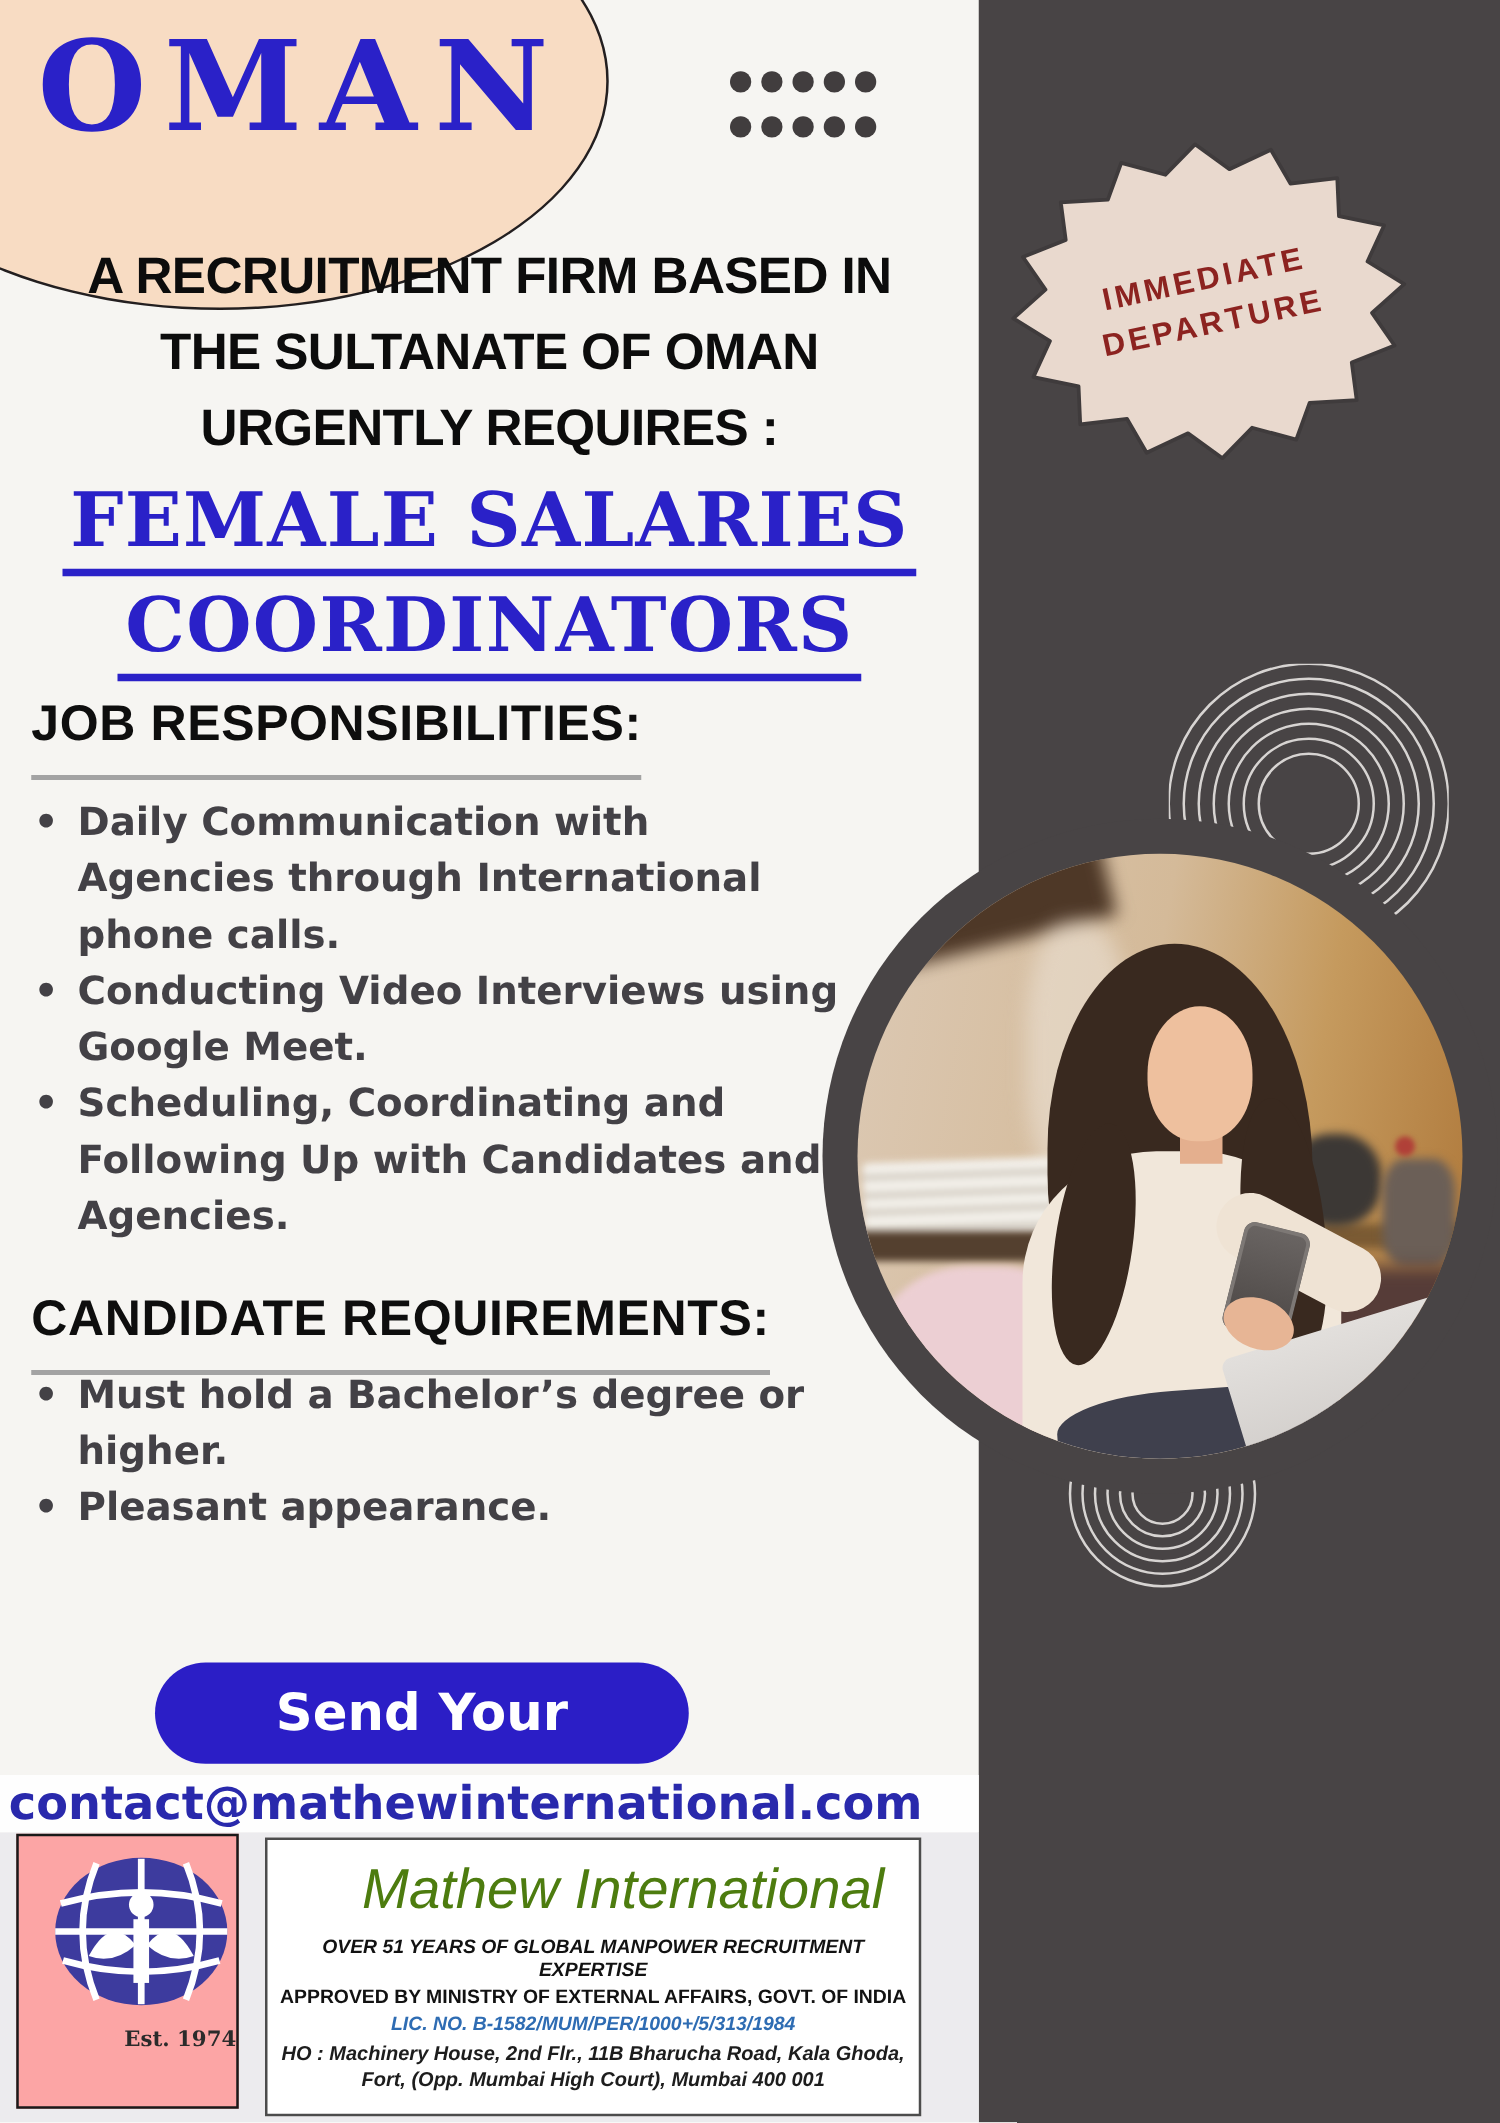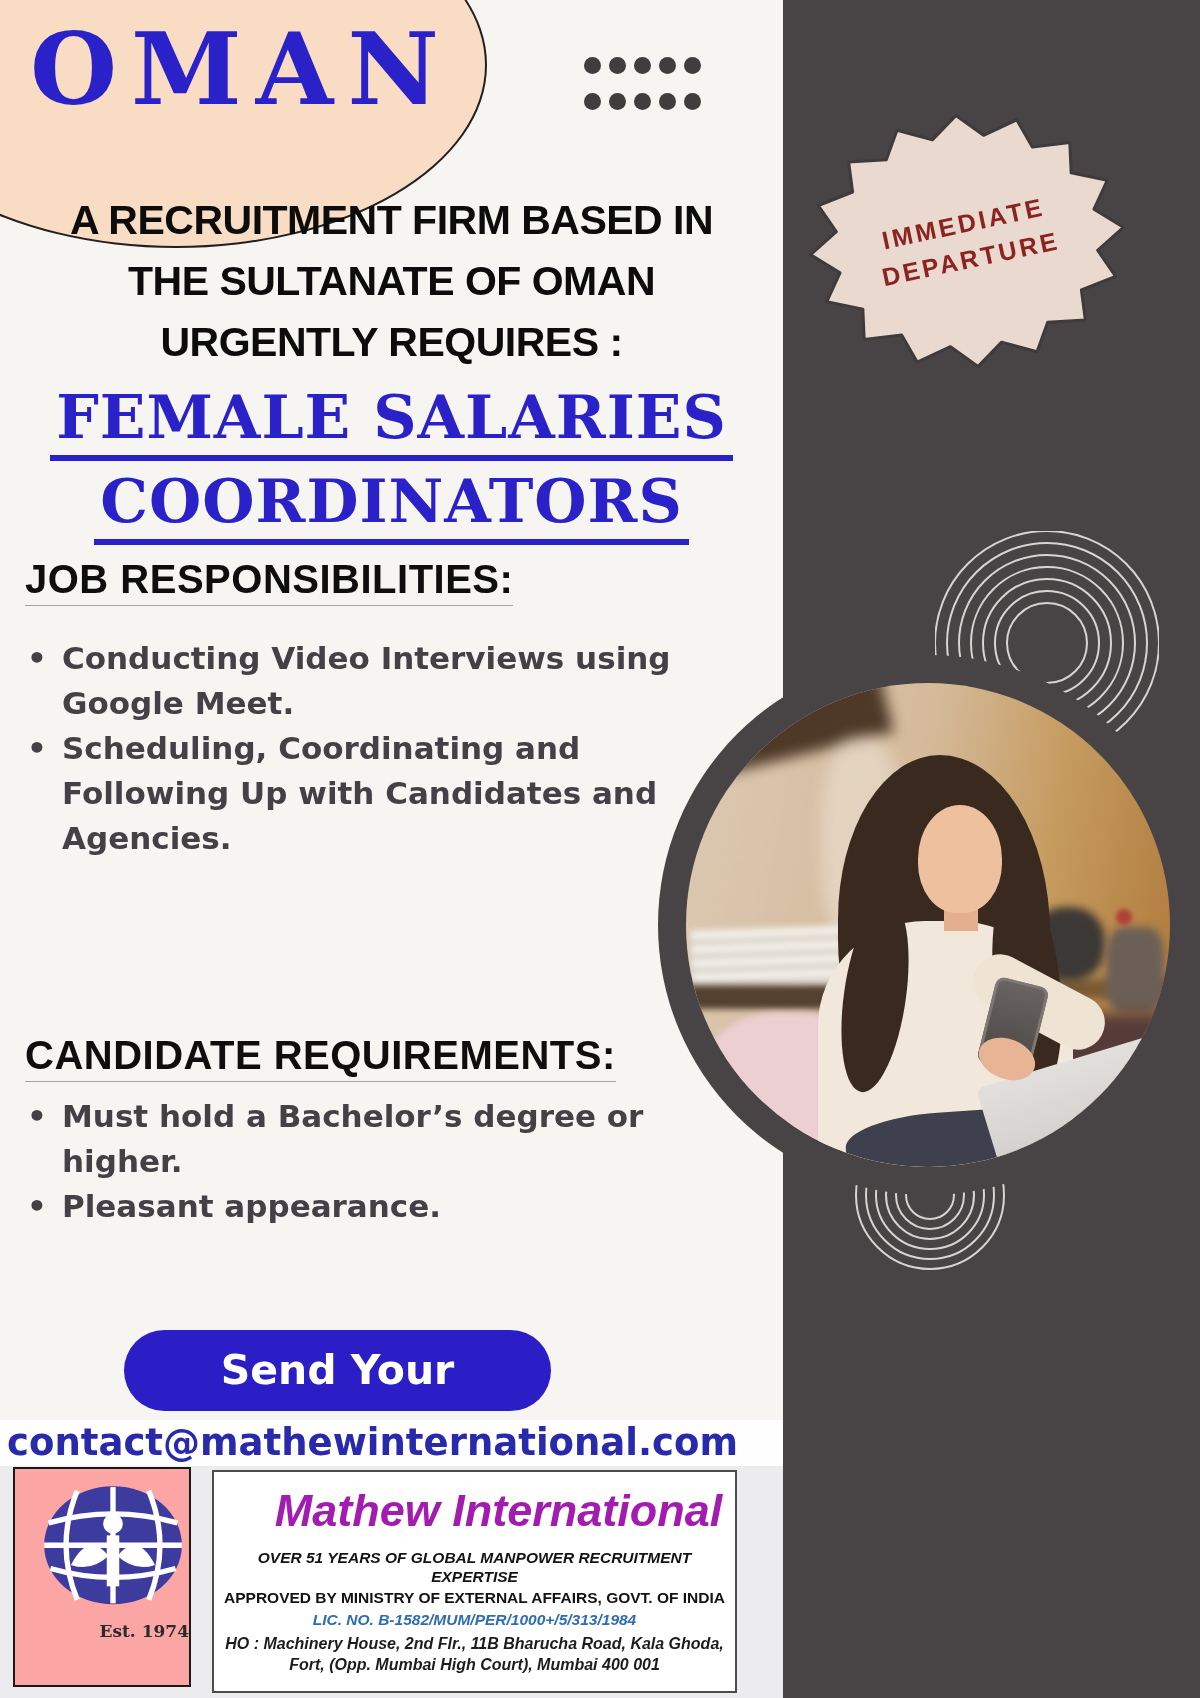--- a/index.html
+++ b/index.html
@@ -24,21 +24,21 @@
     color:#8c2320;text-align:center;white-space:pre-line;}
 
   .intro{left:0;top:190px;width:783px;text-align:center;font-weight:700;font-size:41px;
     line-height:61px;color:#0c0c0c;white-space:pre-line;letter-spacing:-0.5px;}
 
   .role{left:0;top:382px;width:783px;text-align:center;color:#2a21c8;}
   .role-line{display:inline-block;font-family:"DejaVu Serif",serif;font-weight:700;font-size:60px;
     line-height:70px;letter-spacing:1px;border-bottom:6px solid #2a21c8;padding:0 6px 3px;margin-bottom:5px;}
 
   .sec-heading{left:25px;font-weight:700;font-size:40px;line-height:46px;color:#0e0e0e;
-    border-bottom:1px solid #a3a3a3;padding-bottom:3px;letter-spacing:0.5px;display:inline-block;}
+    border-bottom:4px solid #a3a3a3;padding-bottom:18px;letter-spacing:0.5px;display:inline-block;}
   .resp-heading{top:556px;}
   .req-heading{top:1032px;}
 
   ul.blist{margin:0;padding:0;list-style:none;left:25px;width:710px;
     font-family:"DejaVu Sans",sans-serif;font-weight:700;font-size:31px;line-height:45px;color:#434146;}
   .resp-list{top:636px;}
   .req-list{top:1094px;}
   ul.blist li{position:relative;padding-left:37px;white-space:pre-line;}
   ul.blist li::before{content:"\2022";position:absolute;left:2px;top:0;}
 
@@ -52,21 +52,21 @@
 
   .bottom-bg{left:0;top:1466px;width:783px;height:232px;background:#ecebee;}
 
   .logo-box{left:13px;top:1467px;width:174px;height:216px;background:#fca5a5;border:2px solid #191919;
     text-align:right;}
   .logo-box svg{margin-top:10px;}
   .logo-caption{font-family:"DejaVu Serif",serif;font-weight:700;font-size:17px;color:#2b2b2b;margin-top:2px;}
 
   .info-box{left:212px;top:1470px;width:521px;height:219px;background:#fff;border:2px solid #4c4c4c;
     text-align:center;overflow:hidden;}
-  .company-name{margin-top:12px;font-style:italic;font-weight:700;font-size:45px;line-height:54px;color:#a21caf;margin-left:48px;}
+  .company-name{margin-top:12px;font-style:italic;font-weight:400;font-size:45px;line-height:54px;color:#4d7c0f;margin-left:48px;}
   .company-tagline{margin-top:10px;font-style:italic;font-weight:700;font-size:15.5px;line-height:19px;color:#121212;}
   .company-approval{margin-top:2px;font-weight:700;font-size:15.5px;line-height:19px;color:#121212;}
   .company-license{margin-top:3px;font-style:italic;font-weight:700;font-size:15.5px;line-height:19px;color:#2e6cb3;text-align:center;}
   .company-address{font-style:italic;font-weight:700;font-size:16px;line-height:21px;color:#1d1d1d;}
   .addr1{margin-top:4px;}
 
   .perks{left:805px;top:1400px;width:368px;height:178px;background:#e7d5c3;border:3px solid #2f2b2c;
     border-radius:50px;display:flex;align-items:center;justify-content:center;text-align:center;
     font-weight:700;font-size:22px;line-height:35px;letter-spacing:4px;color:#5c0f10;white-space:pre-line;}
 
@@ -156,20 +156,23 @@
 THE SULTANATE OF OMAN
 URGENTLY REQUIRES :</div>
 
   <div class="abs role">
     <span class="role-line">FEMALE SALARIES</span><br>
     <span class="role-line">COORDINATORS</span>
   </div>
 
   <div class="abs sec-heading resp-heading">JOB RESPONSIBILITIES:</div>
   <ul class="abs blist resp-list">
+    <li>Daily Communication with
+Agencies through International
+phone calls.</li>
     <li>Conducting Video Interviews using
 Google Meet.</li>
     <li>Scheduling, Coordinating and
 Following Up with Candidates and
 Agencies.</li>
   </ul>
 
   <div class="abs sec-heading req-heading">CANDIDATE REQUIREMENTS:</div>
   <ul class="abs blist req-list">
     <li>Must hold a Bachelor’s degree or

